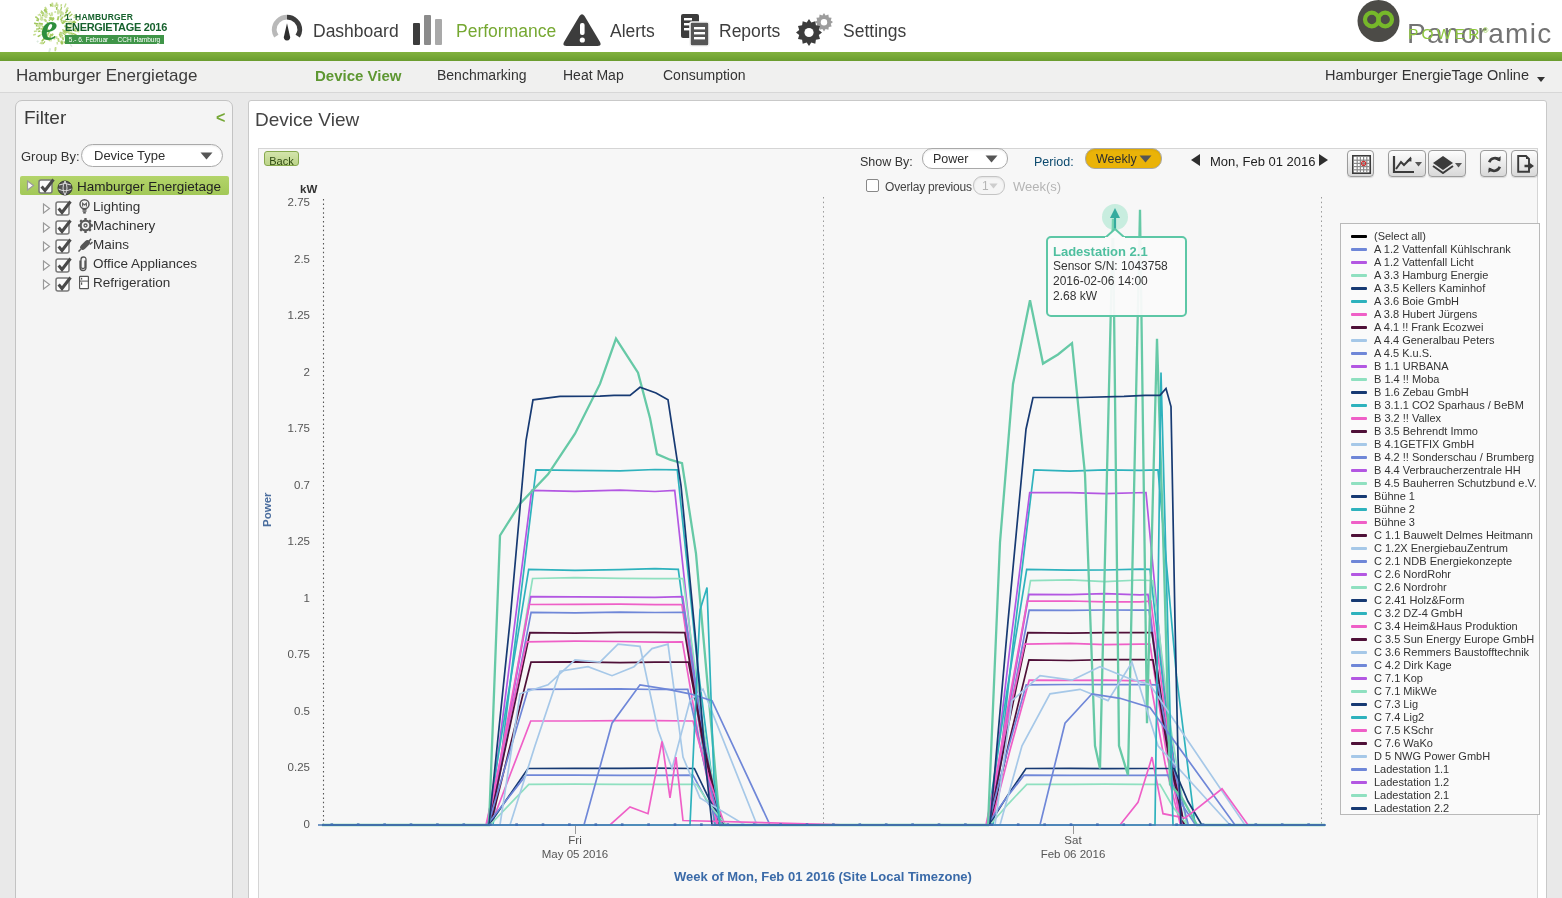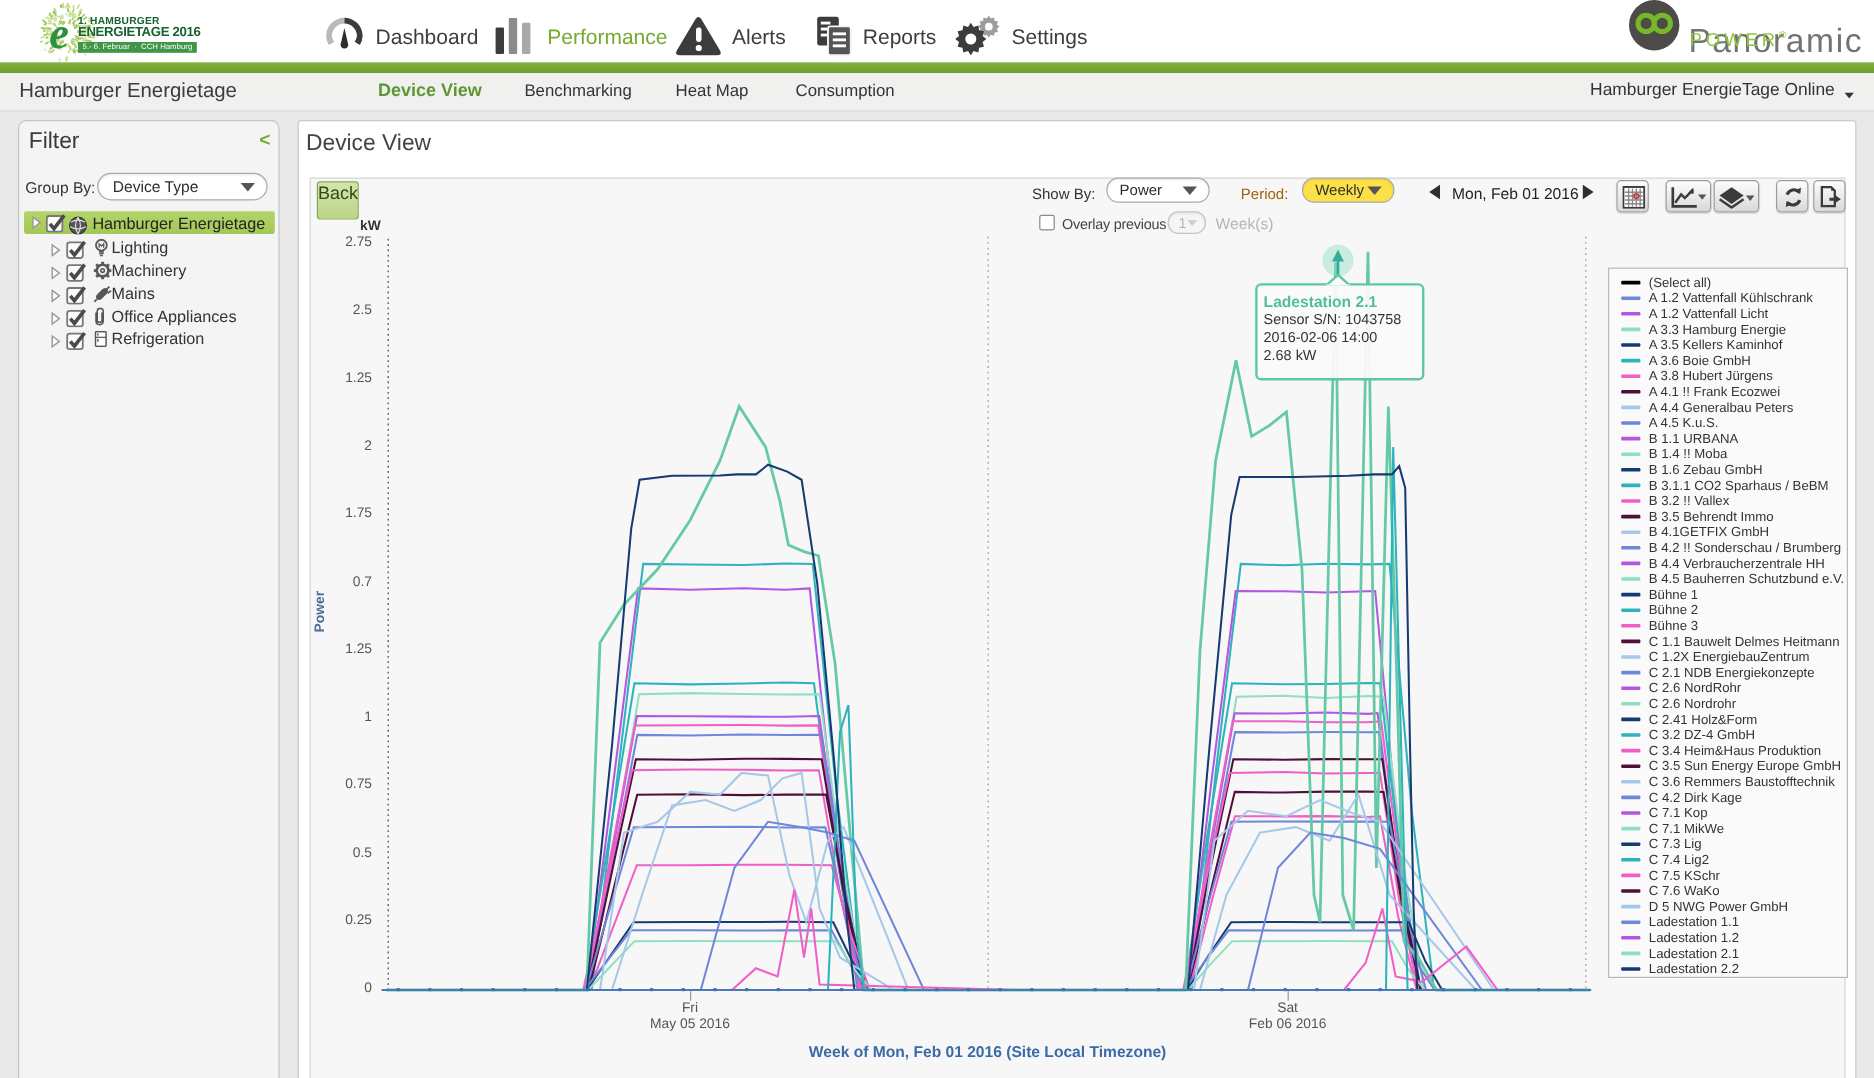--- a/index.html
+++ b/index.html
@@ -368,31 +368,31 @@
       <rect x="2.2" y="6.6" width="7.6" height="6.4" fill="#fff"></rect>
       <rect x="3" y="2.8" width="1.2" height="1.8" fill="#555"></rect>
       <rect x="3" y="7.4" width="1.2" height="2.4" fill="#555"></rect>
     </svg></div>
 <div class="trow" style="left:93px;top:275px">Refrigeration</div>
 
 <div id="main"></div>
 <div style="position:absolute;left:255px;top:109px;font-size:19px;color:#444">Device View</div>
 <div id="panel"></div>
 
-<div style="position:absolute;left:264px;top:151px;width:35px;height:32px;background:linear-gradient(#d3e4ab,#bcd489);border:1px solid #87a94e;border-radius:3px;font-size:15px;color:#2f4a12;line-height:19px">Back</div>
+<div style="position:absolute;left:264px;top:151px;width:35px;height:15px;background:linear-gradient(#d3e4ab,#bcd489);border:1px solid #87a94e;border-radius:3px;font-size:11px;color:#2f4a12;text-align:center;line-height:19px">Back</div>
 
 <div style="position:absolute;left:860px;top:155px;font-size:12.5px;color:#333">Show By:</div>
 <div style="position:absolute;left:922px;top:148px;width:86px;height:21px;background:#fff;border:1px solid #a9a9a9;border-radius:10px;box-shadow:inset 0 1px 2px rgba(0,0,0,0.08)">
 <div style="position:absolute;left:10px;top:50%;transform:translateY(-52%);font-size:12.5px;color:#2e2e2e;white-space:nowrap">Power</div>
 <svg width="13" height="8" viewBox="0 0 13 8" style="position:absolute;right:9px;top:50%;margin-top:-4px">
       <path d="M0.5 0.5 L12.5 0.5 L6.5 7.5 Z" fill="#555"></path>
     </svg>
   </div>
-<div style="position:absolute;left:1034px;top:155px;font-size:12.5px;color:#a16207">Period:</div>
-<div style="position:absolute;left:1085px;top:148px;width:77px;height:21px;background:#fde047;border:1px solid #a9a9a9;border-radius:10px;box-shadow:inset 0 1px 2px rgba(0,0,0,0.08)">
+<div style="position:absolute;left:1034px;top:155px;font-size:12.5px;color:#0c4a6e">Period:</div>
+<div style="position:absolute;left:1085px;top:148px;width:77px;height:21px;background:#eab308;border:1px solid #a9a9a9;border-radius:10px;box-shadow:inset 0 1px 2px rgba(0,0,0,0.08)">
 <div style="position:absolute;left:10px;top:50%;transform:translateY(-52%);font-size:12.5px;color:#2e2e2e;white-space:nowrap">Weekly</div>
 <svg width="13" height="8" viewBox="0 0 13 8" style="position:absolute;right:9px;top:50%;margin-top:-4px">
       <path d="M0.5 0.5 L12.5 0.5 L6.5 7.5 Z" fill="#555"></path>
     </svg>
   </div>
 <svg width="11" height="14" viewBox="0 0 11 14" style="position:absolute;left:1190px;top:153px">
     <path d="M10 1 L10 13 L1 7 Z" fill="#2e2e2e"></path>
   </svg>
 <div style="position:absolute;left:1210px;top:154px;font-size:13px;color:#222">Mon, Feb 01 2016</div>
 <svg width="11" height="14" viewBox="0 0 11 14" style="position:absolute;left:1318px;top:153px">

